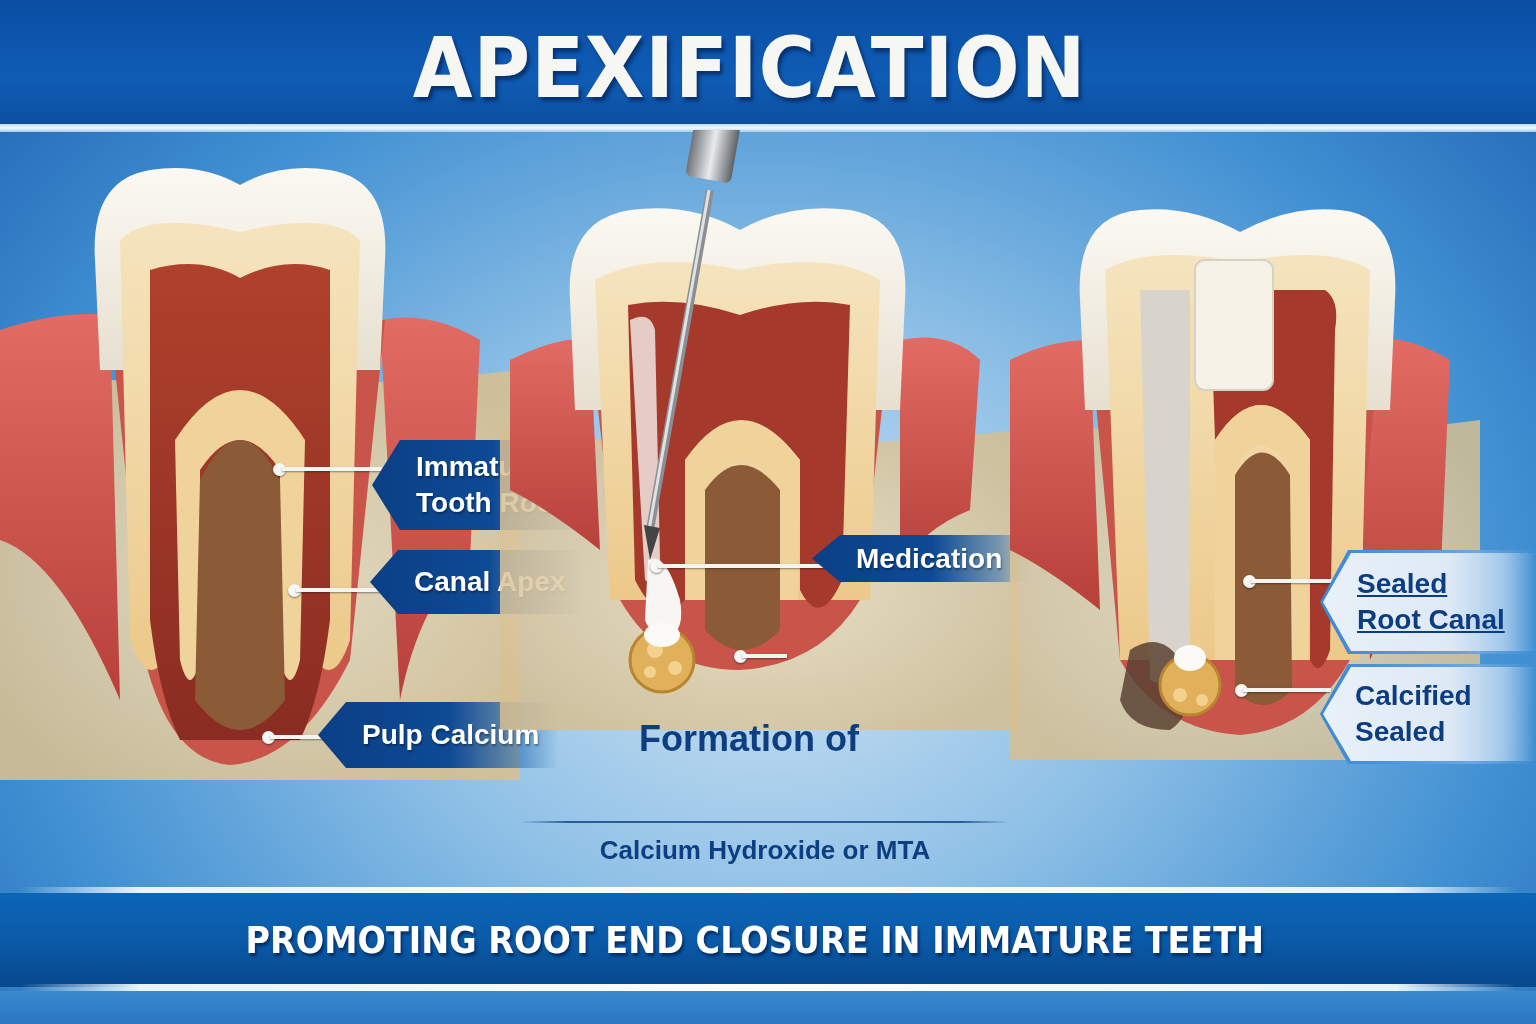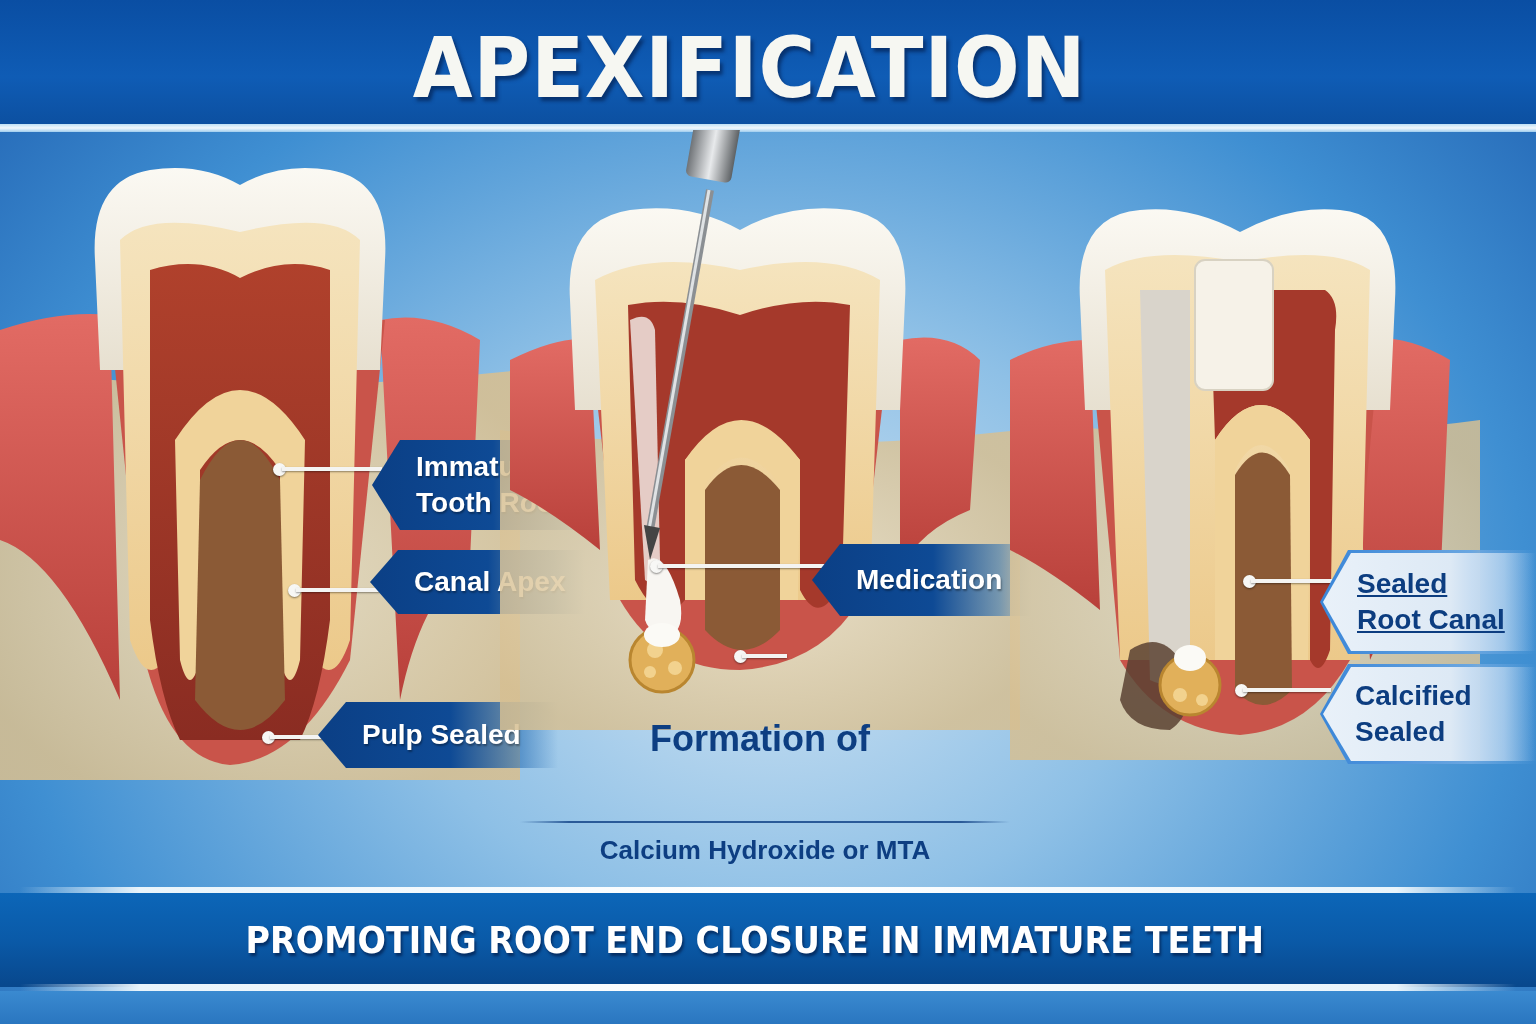--- a/index.html
+++ b/index.html
@@ -80,21 +80,21 @@
     box-shadow: 0 1px 2px rgba(0,0,0,0.4);
   }
   .dot {
     position: absolute; width: 13px; height: 13px; border-radius: 50%;
     background: #f7f7f5; box-shadow: 0 1px 2px rgba(0,0,0,0.45);
   }
   .caption {
     position: absolute; color: #0d3e82; text-align: center; font-weight: bold;
     font-family: "Liberation Sans", sans-serif;
   }
-  .caption.main { left: 530px; top: 717px; width: 460px; font-size: 36px; line-height: 44px; }
+  .caption.main { left: 519px; top: 717px; width: 460px; font-size: 36px; line-height: 44px; }
   .caption-rule {
     position: absolute; left: 520px; top: 821px; width: 490px; height: 2px;
     background: linear-gradient(90deg, rgba(13,62,130,0), #2a5a98 10%, #2a5a98 90%, rgba(13,62,130,0));
   }
   .caption.sub { left: 520px; top: 832px; width: 490px; font-size: 26px; line-height: 36px; }
 </style>
 </head>
 <body>
 
 <div class="header"></div>
@@ -154,21 +154,21 @@
 
 <div class="dot" style="left:288px;top:584px;"></div>
 <div class="leader" style="left:296px;top:588px;width:84px;"></div>
 <div class="label" style="left:370px;top:550px;width:215px;height:64px;">
   <span>Canal Apex</span>
 </div>
 
 <div class="dot" style="left:262px;top:731px;"></div>
 <div class="leader" style="left:270px;top:735px;width:55px;"></div>
 <div class="label" style="left:318px;top:702px;width:240px;height:66px;">
-  <span>Pulp Sealed</span>
+  <span>Pulp Calcium</span>
 </div>
 
 <div class="panel" style="left:480px;top:130px;width:560px;height:600px;">
   <svg width="560" height="600" viewBox="0 0 560 600">
     <defs>
       <linearGradient id="gum2" x1="0" y1="0" x2="0" y2="1">
           <stop offset="0" stop-color="#e26b64"></stop>
           <stop offset="1" stop-color="#b8403a"></stop>
         </linearGradient>
       <radialGradient id="bone2" cx="0.5" cy="0.5" r="0.6">
@@ -217,21 +217,21 @@
 
     <rect x="210" y="-10" width="46" height="60" rx="6" fill="url(#metal)" transform="rotate(10 233 20)"></rect>
     <line x1="230" y1="60" x2="170" y2="400" stroke="#8b8f93" stroke-width="8"></line>
     <line x1="229" y1="60" x2="169" y2="400" stroke="#dfe2e4" stroke-width="3"></line>
     <path d="M164 395 L180 398 L170 430 Z" fill="#444"></path>
   </svg>
 </div>
 
 <div class="dot" style="left:650px;top:560px;"></div>
 <div class="leader" style="left:658px;top:564px;width:170px;"></div>
-<div class="label" style="left:812px;top:535px;width:220px;height:72px;margin-top:9px;">
+<div class="label" style="left:812px;top:535px;width:220px;height:47px;">
   <span>Medication</span>
 </div>
 <div class="dot" style="left:734px;top:650px;"></div>
 <div class="leader" style="left:742px;top:654px;width:45px;"></div>
 
 <div class="caption main">
   <div>Formation of</div>
 </div>
 <div class="caption-rule"></div>
 <div class="caption sub">Calcium Hydroxide or MTA</div>

